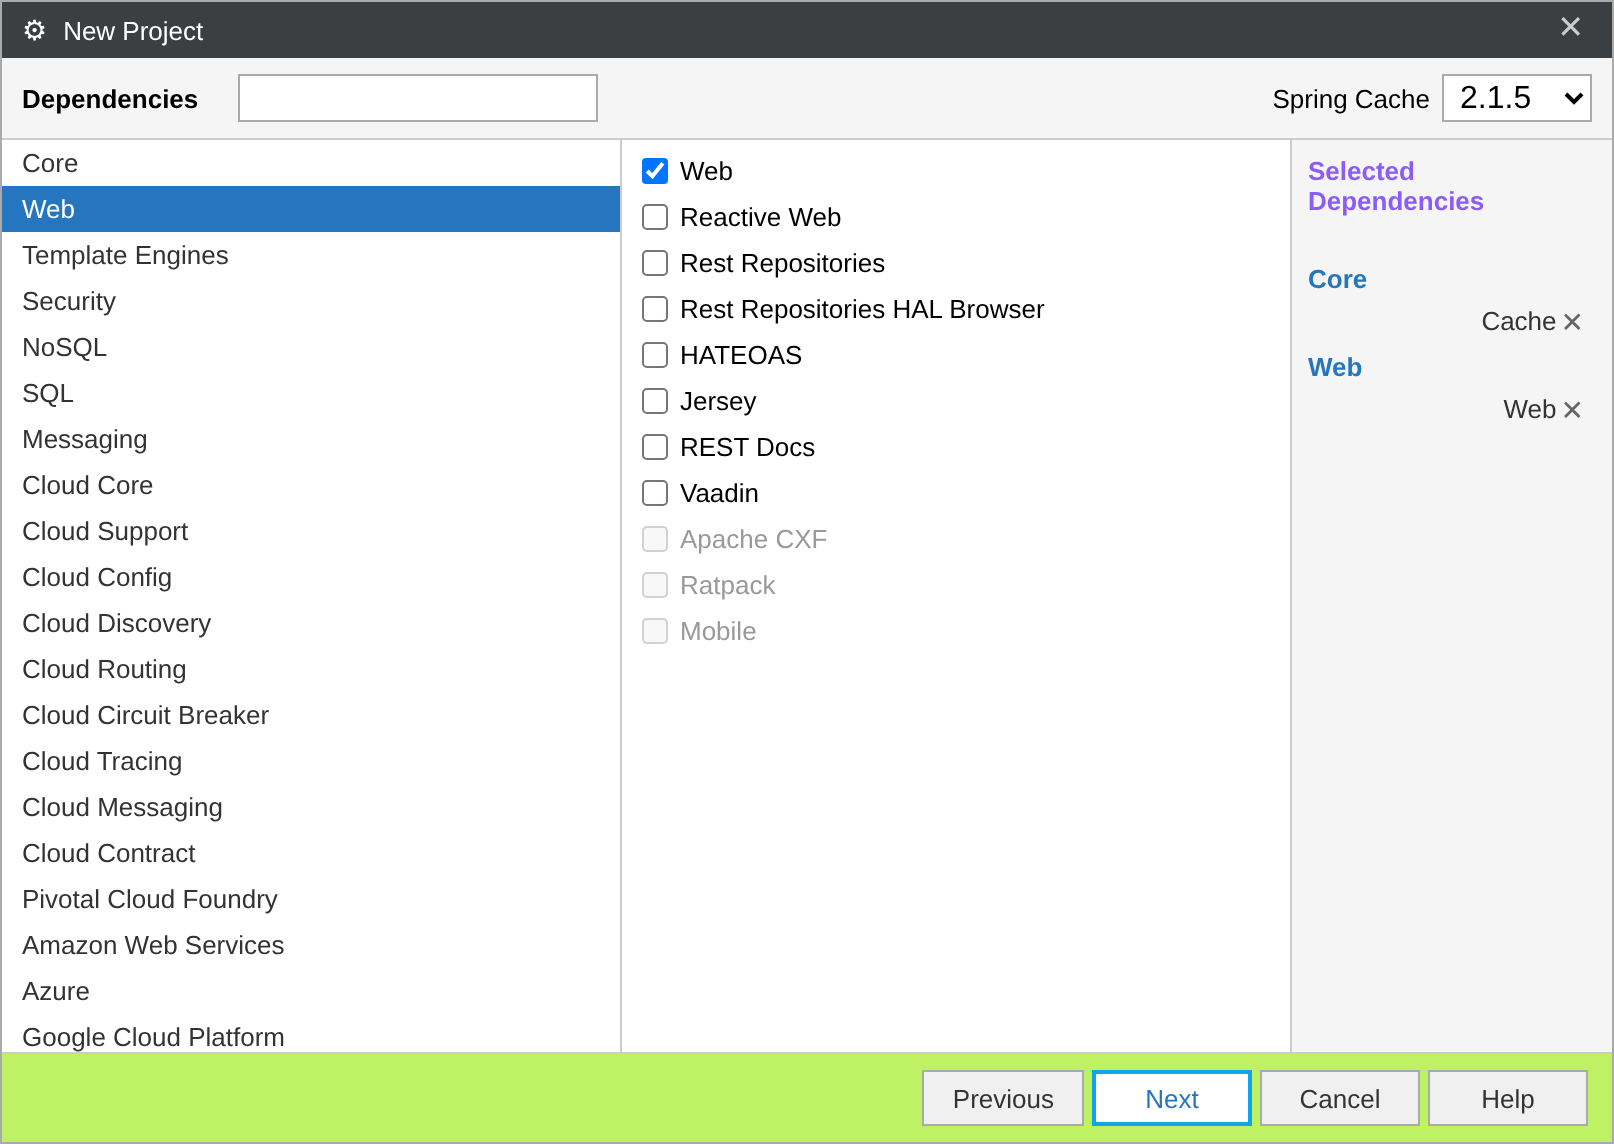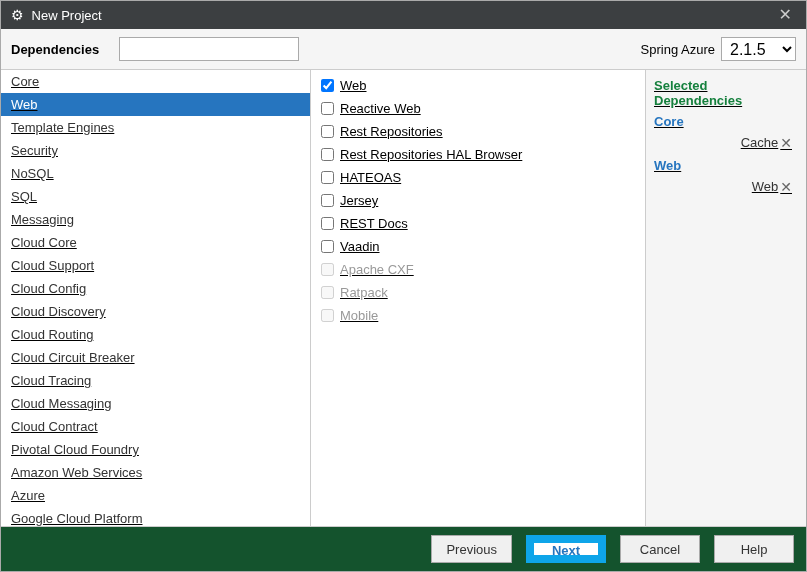--- a/index.html
+++ b/index.html
@@ -82,21 +82,20 @@
       background: #fff;
       font-size: 16px;
       padding: 0 4px;
       cursor: pointer;
     }
 
     .main-content {
       display: flex;
       flex: 1;
       overflow: hidden;
-      text-decoration: underline;
     }
 
     
     .categories-panel {
       width: 310px;
       background: #fff;
       border-right: 1px solid #ccc;
       overflow-y: auto;
       flex-shrink: 0;
     }
@@ -143,22 +142,22 @@
     .selected-panel {
       width: 160px;
       background: #f5f5f5;
       padding: 8px;
       overflow-y: auto;
       flex-shrink: 0;
     }
     .selected-title {
       font-weight: bold;
       font-size: 13px;
-      margin-bottom: 6px;
-      color: #15803d;
+      margin-bottom: 24px;
+      color: #8b5cf6;
     }
     .selected-group-label {
       color: #2675bf;
       font-weight: bold;
       font-size: 13px;
       margin-top: 6px;
       margin-bottom: 4px;
     }
     .selected-dep-row {
       display: flex;
@@ -177,39 +176,39 @@
       padding: 0 2px;
       line-height: 1;
     }
 
     
     .bottom-bar {
       display: flex;
       justify-content: flex-end;
       align-items: center;
       padding: 8px 12px;
-      gap: 14px;
+      gap: 4px;
       border-top: 1px solid #ccc;
-      background: #14532d;
+      background: #bef264;
     }
     .btn {
       height: 28px;
       min-width: 80px;
       padding: 0 14px;
       font-size: 13px;
       cursor: pointer;
       border: 1px solid #aaa;
       background: #f0f0f0;
       color: #333;
     }
     .btn.primary {
       background: #fff;
-      border: 8px solid #0ea5e9;
+      border: 2px solid #0ea5e9;
       color: #2675bf;
-      font-weight: bold;
+      font-weight: normal;
     }
 
     
     ::-webkit-scrollbar { width: 8px; }
     ::-webkit-scrollbar-track { background: #f0f0f0; }
     ::-webkit-scrollbar-thumb { background: #bbb; border-radius: 4px; }
   </style>
 </head>
 <body>
 
@@ -222,21 +221,21 @@
     </div>
     <button class="close-btn">✕</button>
   </div>
 
   <div class="toolbar">
     <div class="toolbar-left">
       <span class="deps-label">Dependencies</span>
       <input class="search-input" type="text" placeholder="" style="">
     </div>
     <div class="toolbar-right">
-      <span class="spring-label">Spring Azure</span>
+      <span class="spring-label">Spring Cache</span>
       <select class="spring-select">
       <option value="2.1.5">2.1.5</option><option value="2.1.4">2.1.4</option><option value="2.0.9">2.0.9</option><option value="1.5.20">1.5.20</option></select>
     </div>
   </div>
 
   <div class="main-content">
 
     <div class="categories-panel">
     <div class="category-item">Core</div>
         <div class="category-item selected">Web</div>

